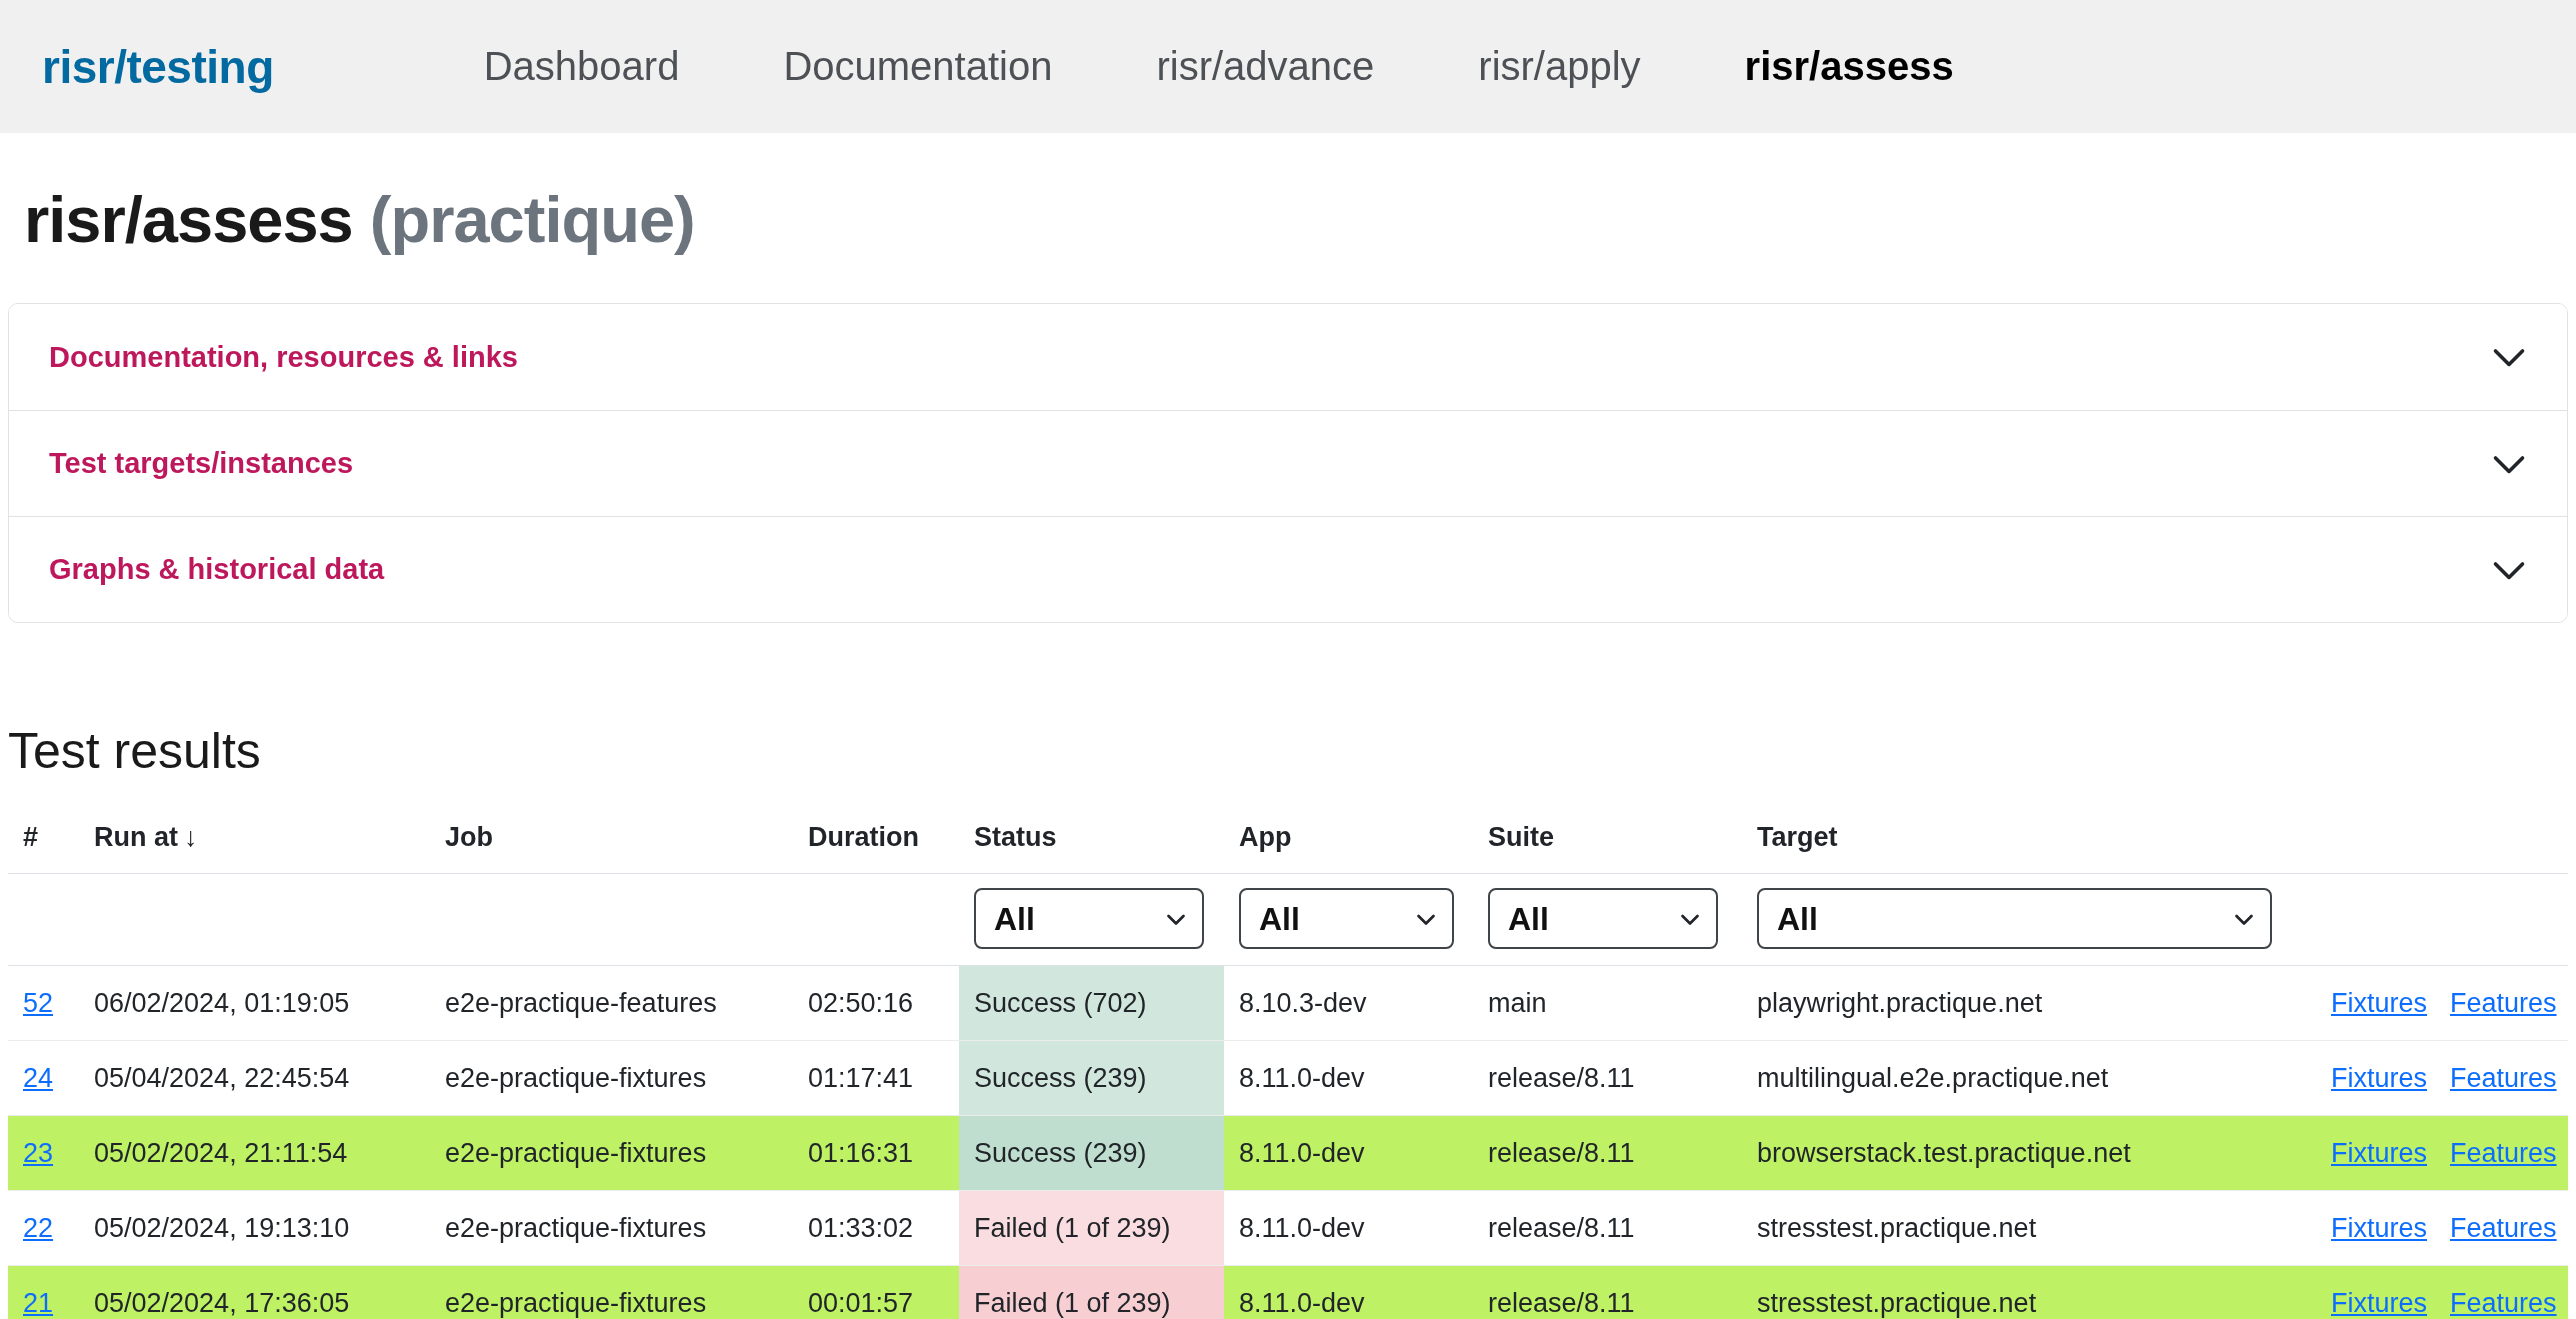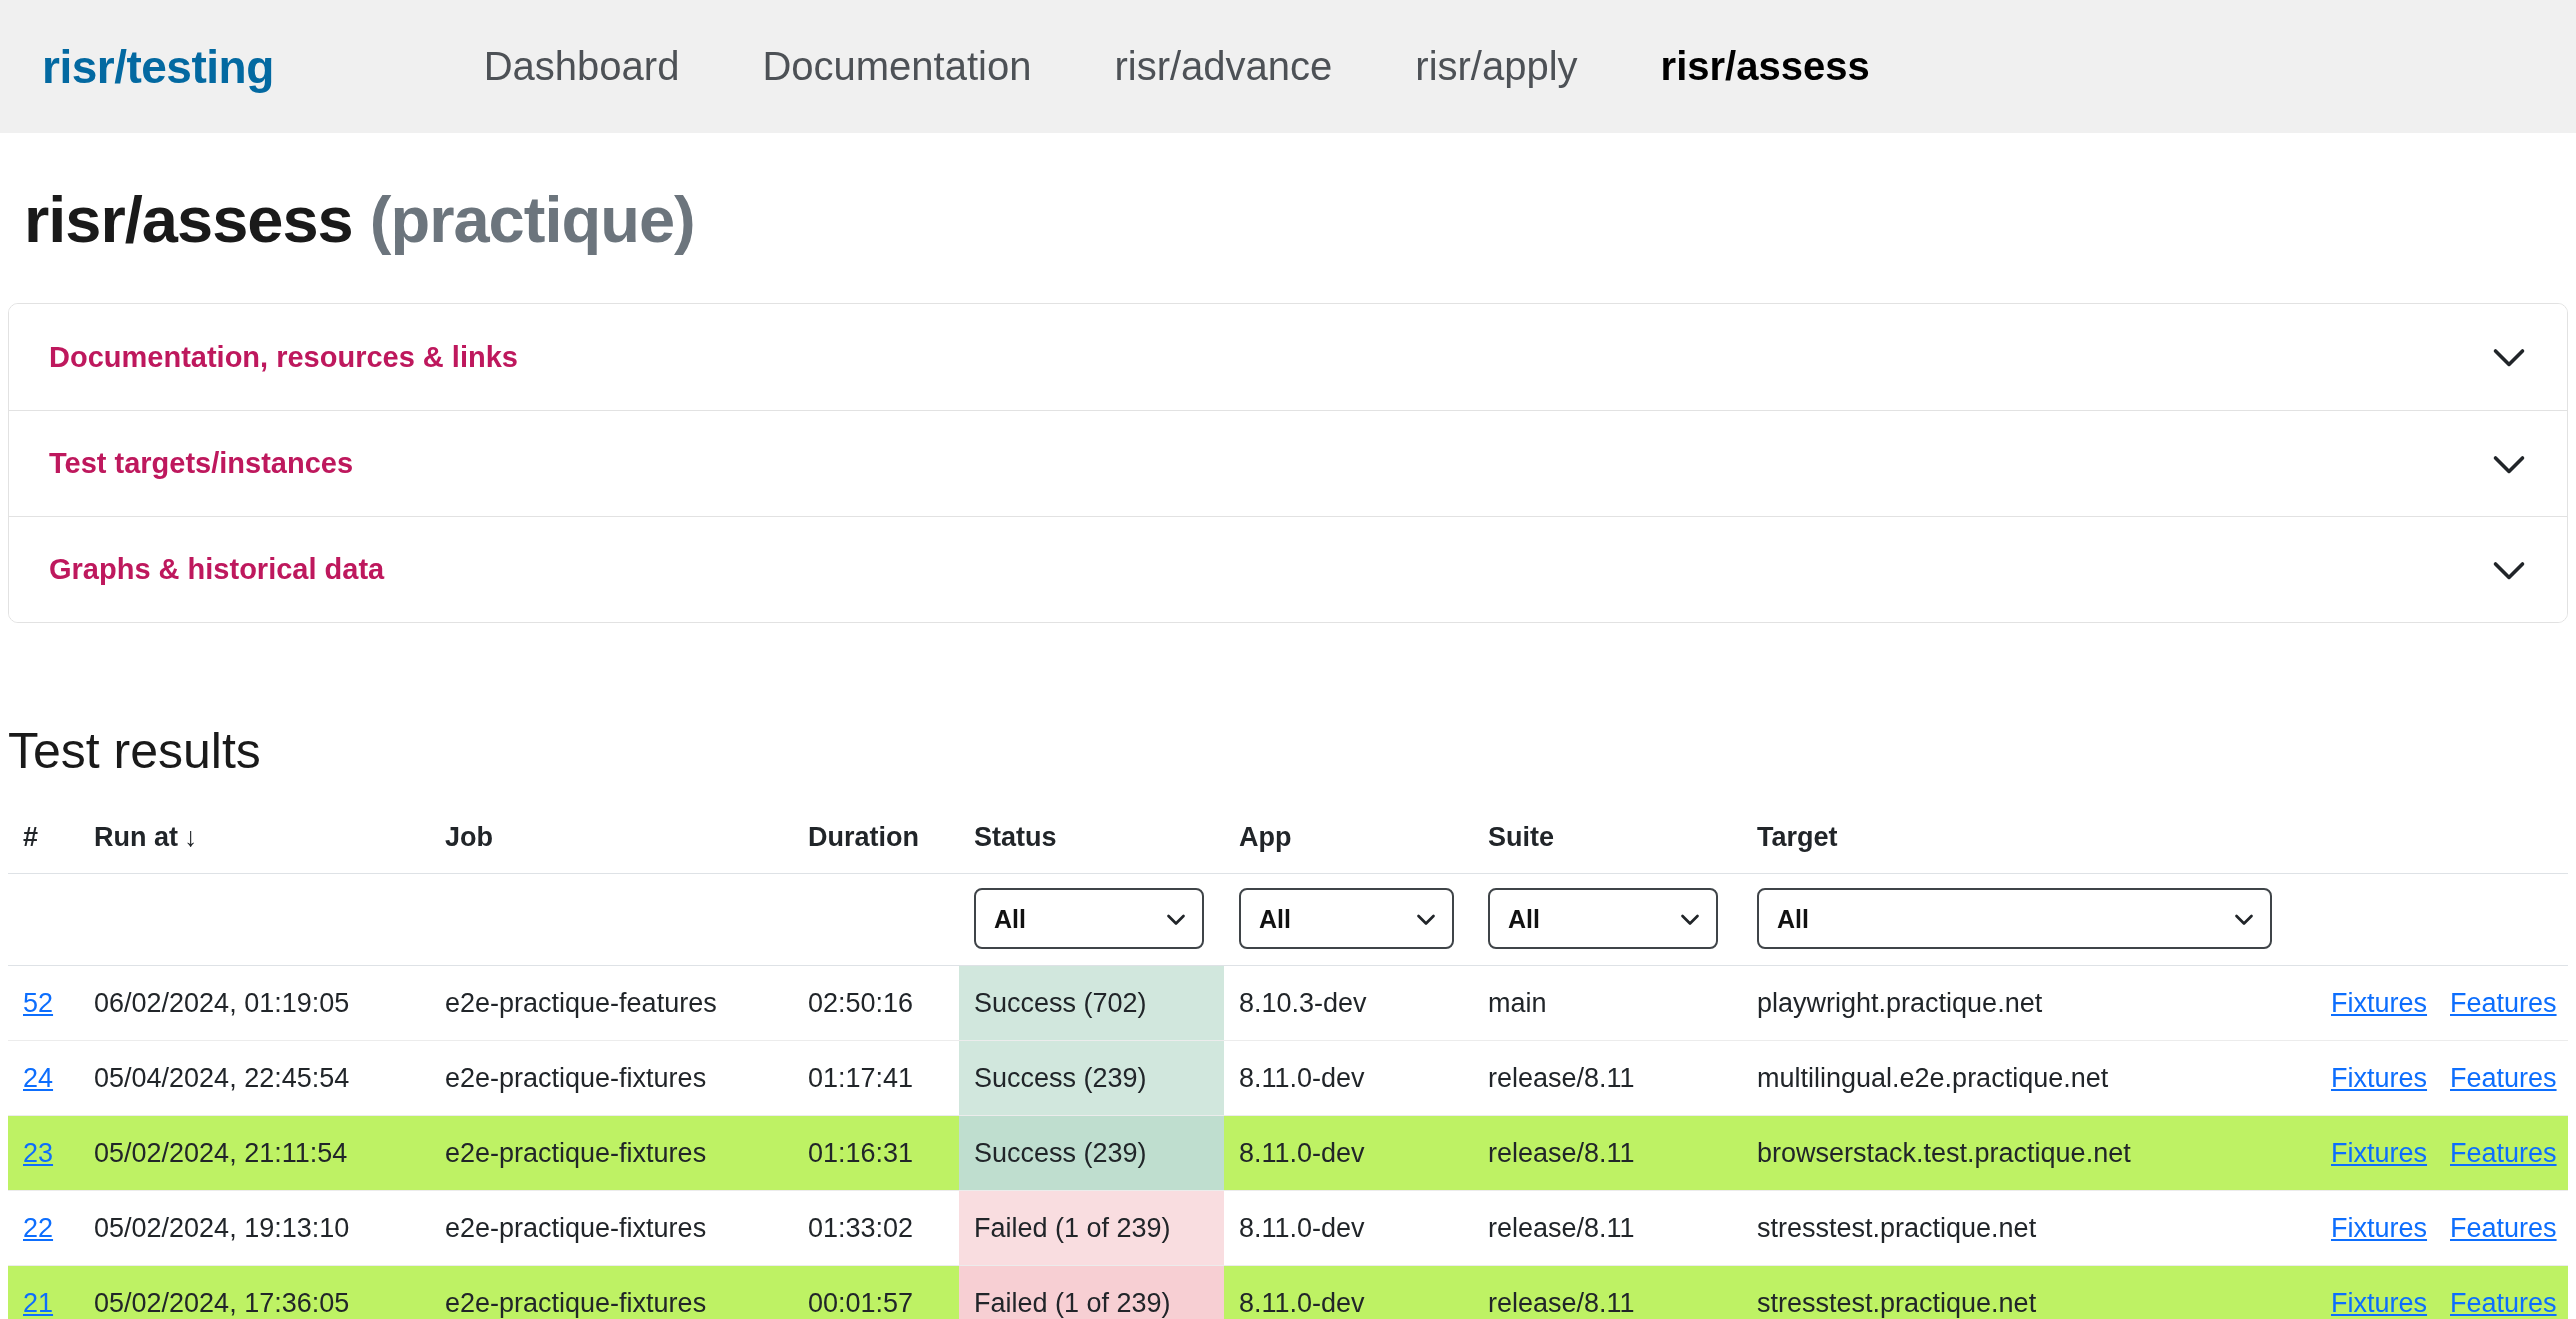--- a/index.html
+++ b/index.html
@@ -8,21 +8,21 @@
     background: #ffffff; color: #212529;
     font-family: "Liberation Sans", sans-serif;
   }
 
   
   .navbar {
     height: 133px; background: #f0f0f0;
     display: flex; align-items: center; padding: 0 42px;
   }
   .brand { font-size: 46px; font-weight: bold; color: #0369a1; letter-spacing: -0.5px; cursor: pointer; }
-  .nav-list { display: flex; list-style: none; margin-left: 210px; gap: 83px; align-items: center; }
+  .nav-list { display: flex; list-style: none; margin-left: 210px; gap: 104px; align-items: center; }
   .nav-link { font-size: 40px; color: #4d5156; text-decoration: none; cursor: pointer; white-space: nowrap; }
   .nav-link.active { color: #000; font-weight: bold; }
 
   
   .main { padding: 0 8px; }
   h1.page-title { font-size: 65px; font-weight: bold; margin: 49px 0 0 16px; letter-spacing: -1px; color: #1a1a1a; }
   h1.page-title .subtitle { color: #6c757d; }
 
   
   .accordion { margin-top: 46px; border: 1px solid #e2e2e2; border-radius: 10px; overflow: hidden; background: #fff; }
@@ -42,21 +42,21 @@
     text-align: left; font-weight: bold; padding: 14px 15px 20px 15px;
     border-bottom: 1px solid #dee2e6; vertical-align: middle; white-space: nowrap;
   }
   .sort-icon { font-weight: normal; margin-left: 6px; }
 
   tr.filter-row td { padding: 14px 15px 16px 15px; border-bottom: 1px solid #dee2e6; }
   .select-wrap { position: relative; display: inline-block; }
   .select-wrap select {
     width: 100%; height: 61px; appearance: none; -webkit-appearance: none; -moz-appearance: none;
     border: 2px solid #3f4448; border-radius: 8px; background: #fff;
-    font-family: inherit; font-size: 25px; font-weight: bold; color: #111;
+    font-family: inherit; font-size: 32px; font-weight: bold; color: #111;
     padding: 0 55px 0 18px; cursor: pointer;
   }
   .select-caret { position: absolute; right: 16px; top: 50%; transform: translateY(-50%); pointer-events: none; }
   .select-caret svg { width: 24px; height: 24px; display: block; }
 
   tbody.rows td { height: 75px; padding: 0 15px; vertical-align: middle; border-bottom: 1px solid #ececec; white-space: nowrap; overflow: hidden; }
   tbody.rows tr:nth-child(2n+3) td { background: #bef264; }
   tbody.rows td[data-kind="success"] { background: rgba(25,135,84,0.20); }
   tbody.rows td[data-kind="danger"]  { background: rgba(220,53,69,0.17); }
   tbody.rows tr:nth-child(2n+3) td[data-kind="success"] { background: rgba(25,135,84,0.28); }

